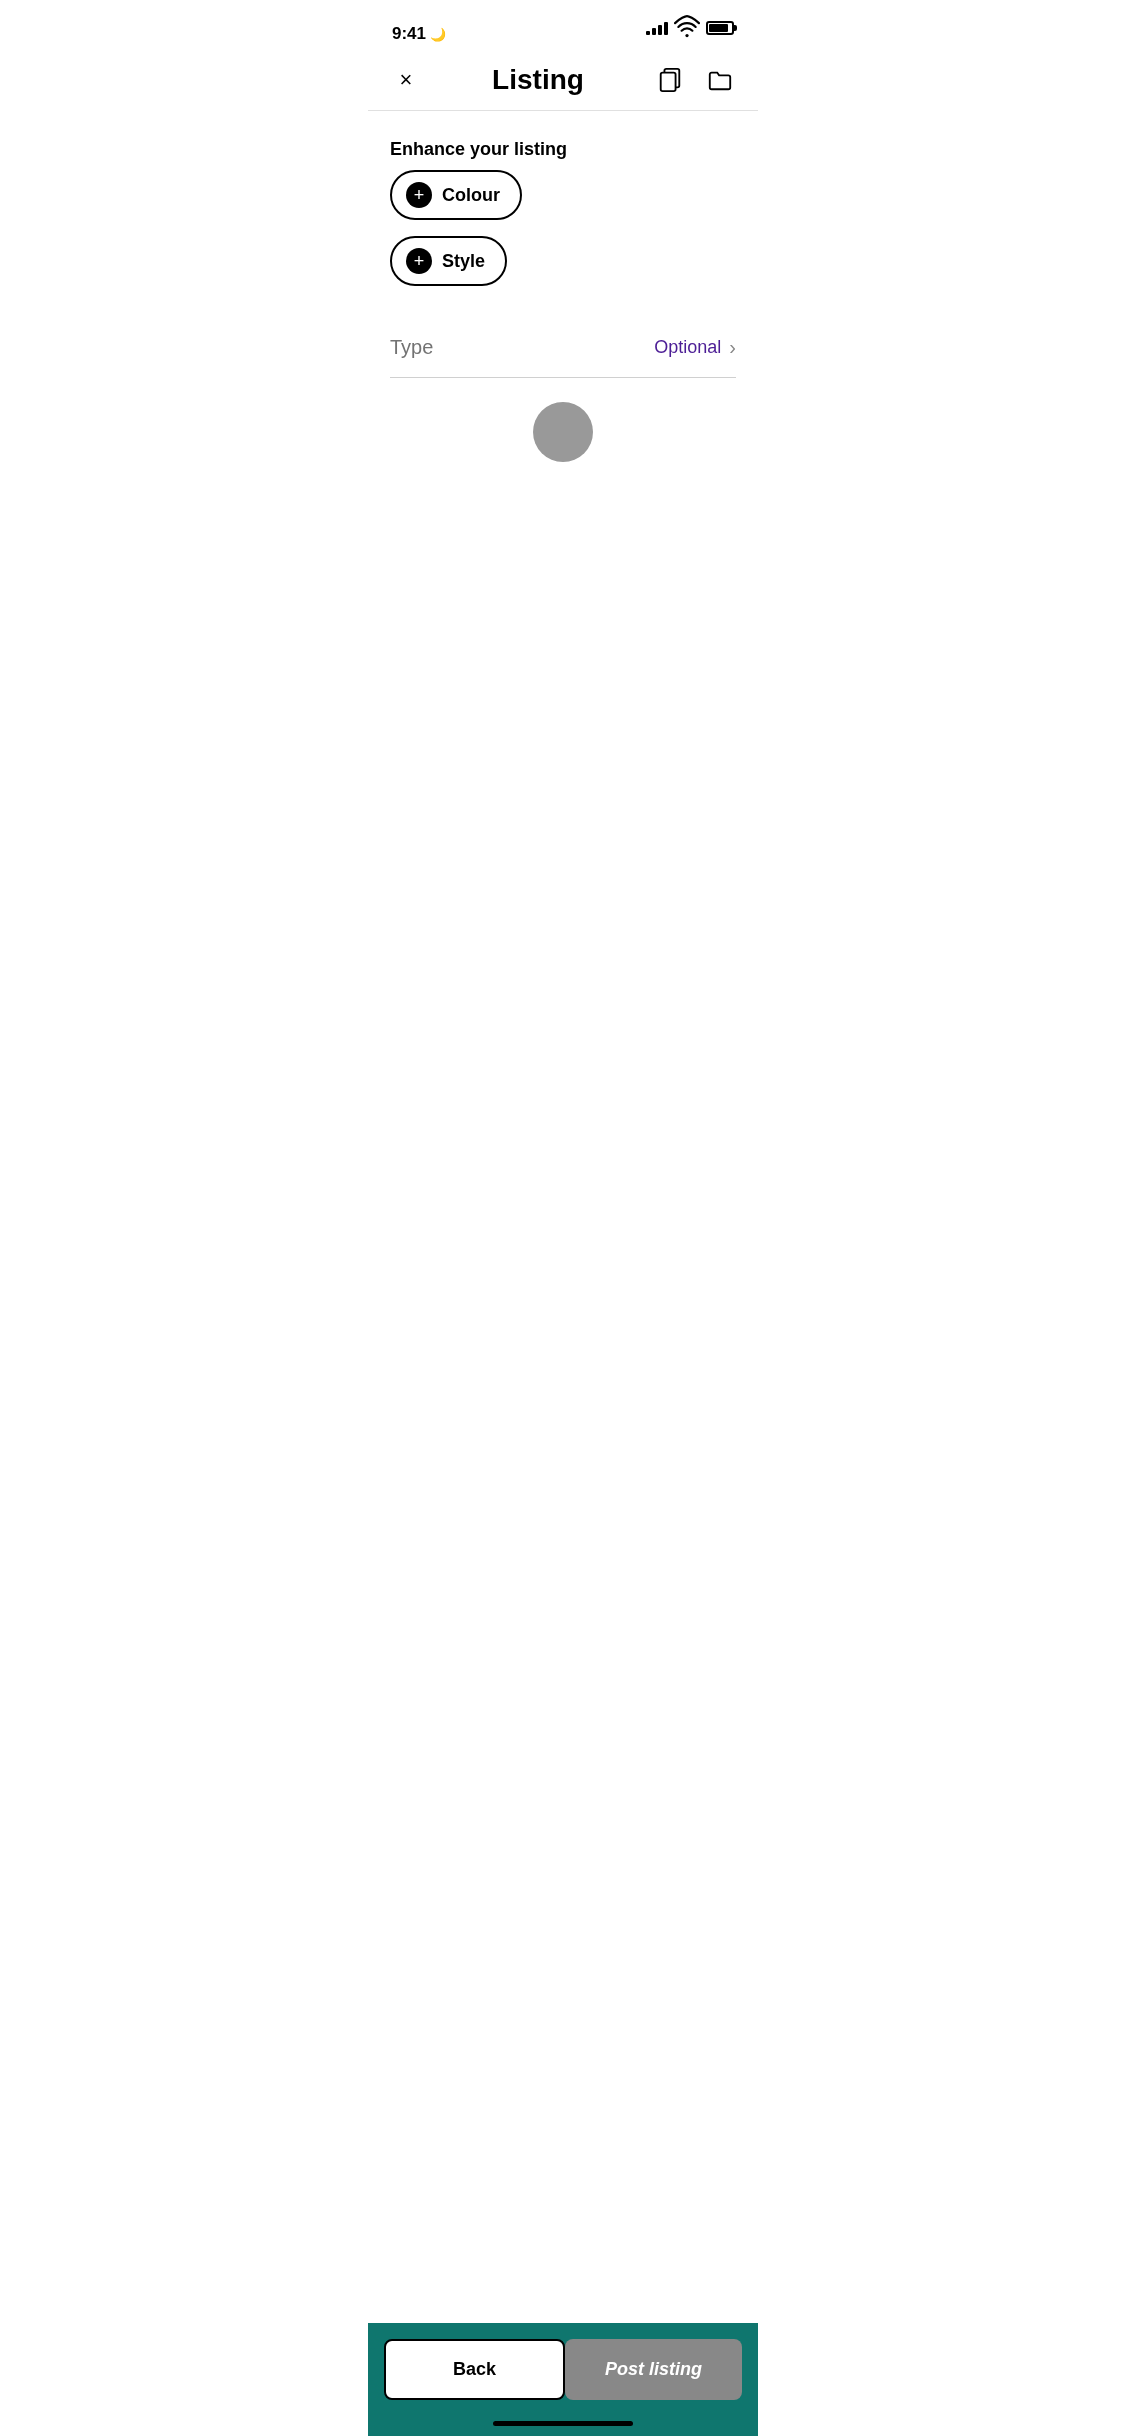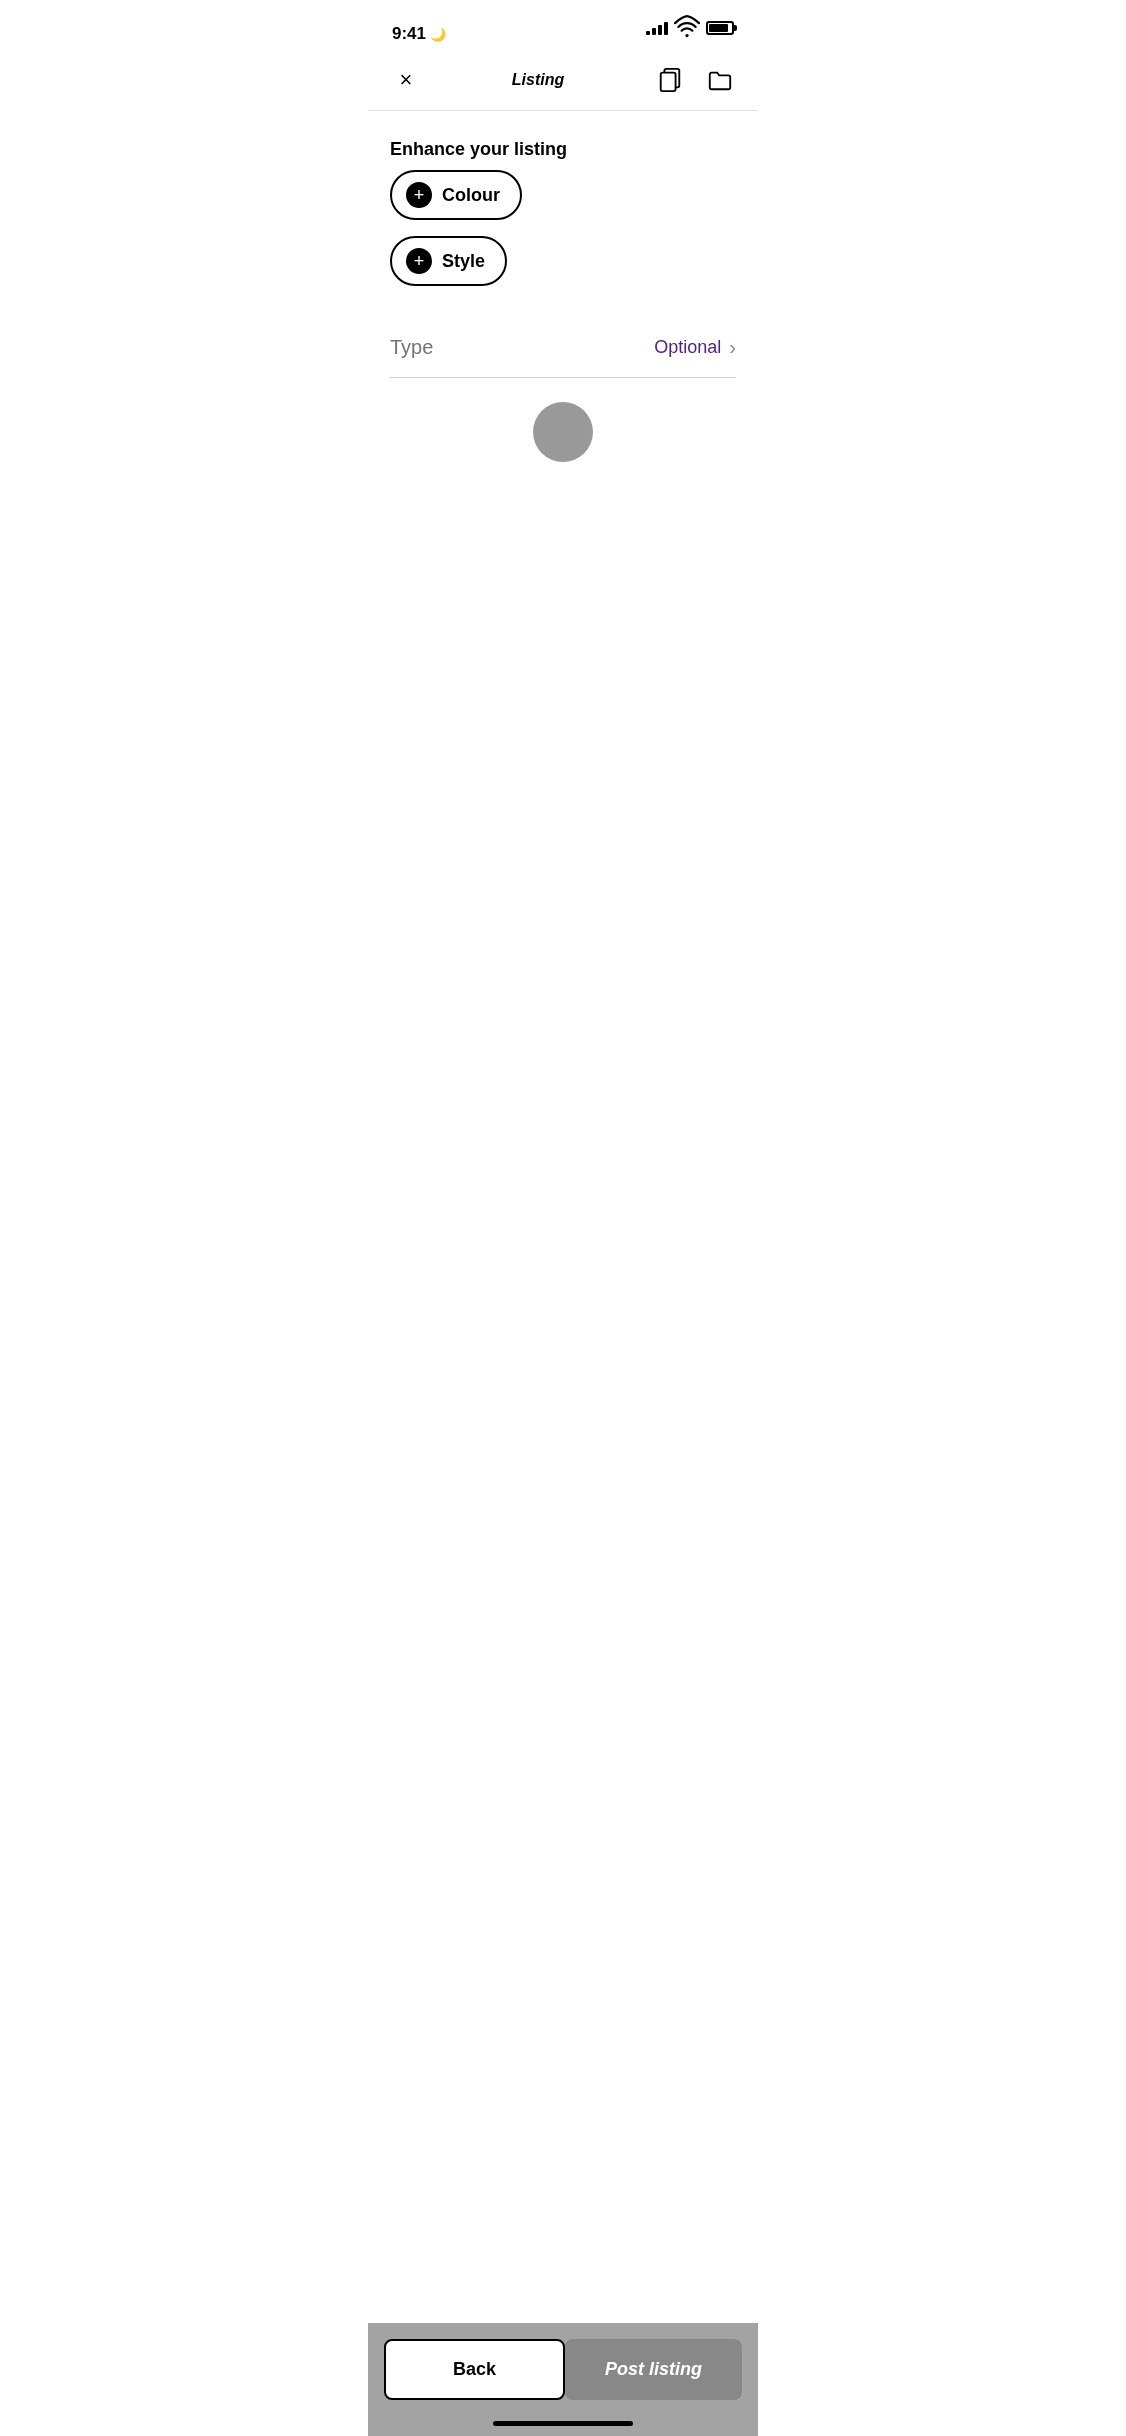--- a/index.html
+++ b/index.html
@@ -103,24 +103,23 @@
     }
 
     .nav-close-icon {
       font-size: 22px;
       font-weight: 300;
       color: #000;
       line-height: 1;
     }
 
     .nav-title {
-      font-size: 16px;
+      font-size: 28px;
       font-weight: 700;
       color: #000;
-      font-style: italic;
     }
 
     .nav-actions {
       display: flex;
       gap: 14px;
       align-items: center;
     }
 
     .nav-action-btn {
       width: 36px;
@@ -251,21 +250,21 @@
 
     
     .bottom-buttons {
       position: fixed;
       bottom: 0;
       left: 50%;
       transform: translateX(-50%);
       width: 390px;
       display: flex;
       padding: 16px 16px 36px 16px;
-      background: #a3a3a3;
+      background: #0f766e;
     }
 
     .btn-back {
       flex: 1;
       padding: 18px;
       border: 2.5px solid #000;
       background: #fff;
       border-radius: 8px;
       font-size: 18px;
       font-weight: 700;

